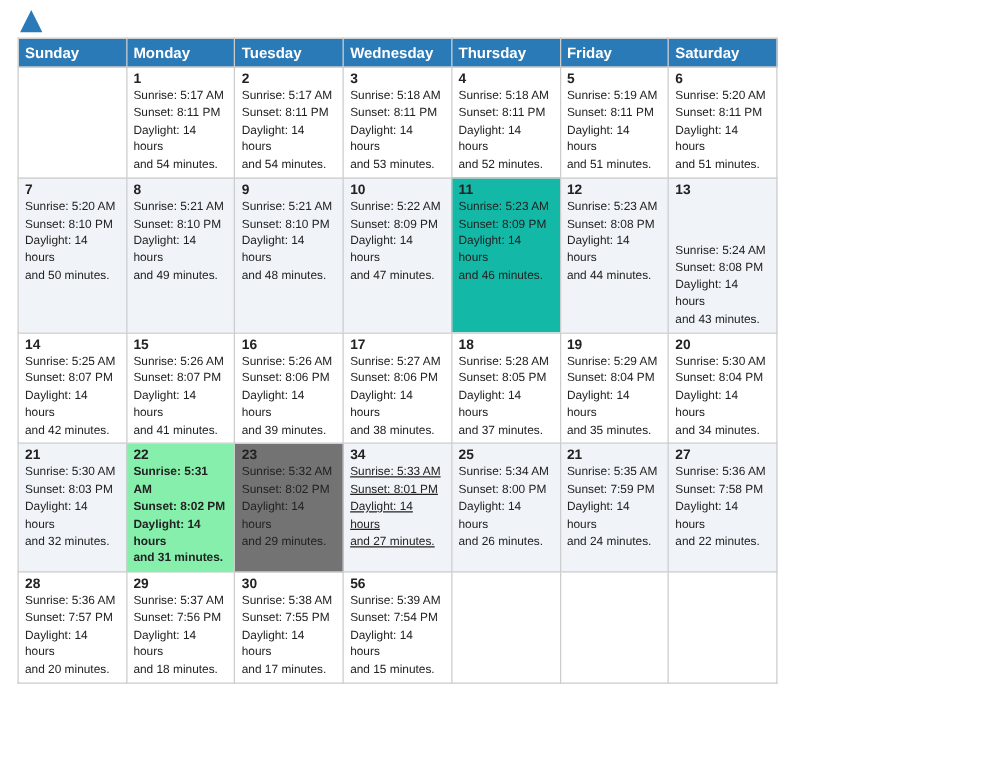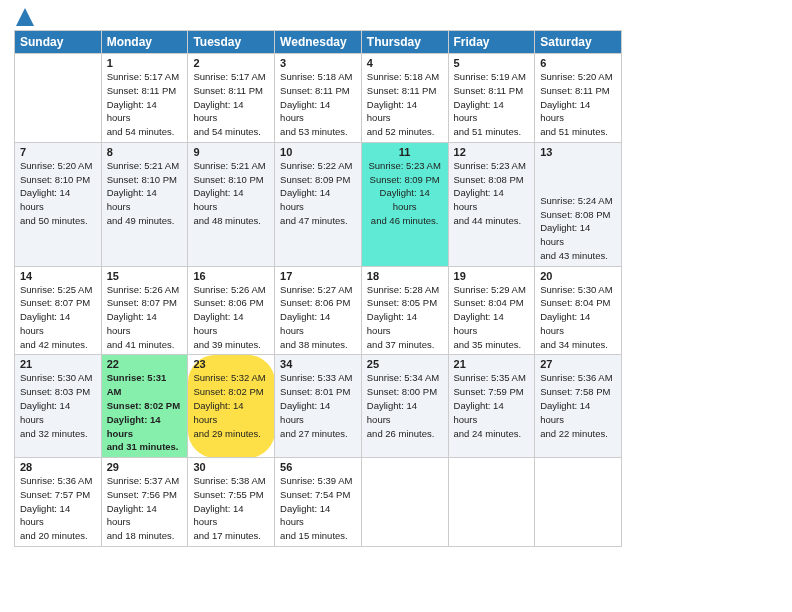--- a/index.html
+++ b/index.html
@@ -193,21 +193,21 @@
 Daylight: 14 hours
 and 48 minutes.</div>
           </td>
           <td style="background: rgb(240, 244, 248);">
             <span class="day-num">10</span>
             <div class="day-info" style="white-space: pre-line;">Sunrise: 5:22 AM
 Sunset: 8:09 PM
 Daylight: 14 hours
 and 47 minutes.</div>
           </td>
-          <td style="background: #5eead4; text-align: center;">
+          <td style="background: #14b8a6;">
             <span class="day-num">11</span>
             <div class="day-info" style="white-space: pre-line;">Sunrise: 5:23 AM
 Sunset: 8:09 PM
 Daylight: 14 hours
 and 46 minutes.</div>
           </td>
           <td style="background: rgb(240, 244, 248);">
             <span class="day-num">12</span>
             <div class="day-info" style="white-space: pre-line;">Sunrise: 5:23 AM
 Sunset: 8:08 PM
@@ -281,30 +281,30 @@
 Daylight: 14 hours
 and 32 minutes.</div>
           </td>
           <td style="background: #86efac;">
             <span class="day-num">22</span>
             <div class="day-info" style="white-space: pre-line; font-weight: bold;">Sunrise: 5:31 AM
 Sunset: 8:02 PM
 Daylight: 14 hours
 and 31 minutes.</div>
           </td>
-          <td style="background: #fde047; border-radius: 27px;">
+          <td style="background: #737373;">
             <span class="day-num">23</span>
             <div class="day-info" style="white-space: pre-line;">Sunrise: 5:32 AM
 Sunset: 8:02 PM
 Daylight: 14 hours
 and 29 minutes.</div>
           </td>
           <td style="background: rgb(240, 244, 248);">
             <span class="day-num">34</span>
-            <div class="day-info" style="white-space: pre-line;">Sunrise: 5:33 AM
+            <div class="day-info" style="white-space: pre-line; text-decoration: underline;">Sunrise: 5:33 AM
 Sunset: 8:01 PM
 Daylight: 14 hours
 and 27 minutes.</div>
           </td>
           <td style="background: rgb(240, 244, 248);">
             <span class="day-num">25</span>
             <div class="day-info" style="white-space: pre-line;">Sunrise: 5:34 AM
 Sunset: 8:00 PM
 Daylight: 14 hours
 and 26 minutes.</div>

